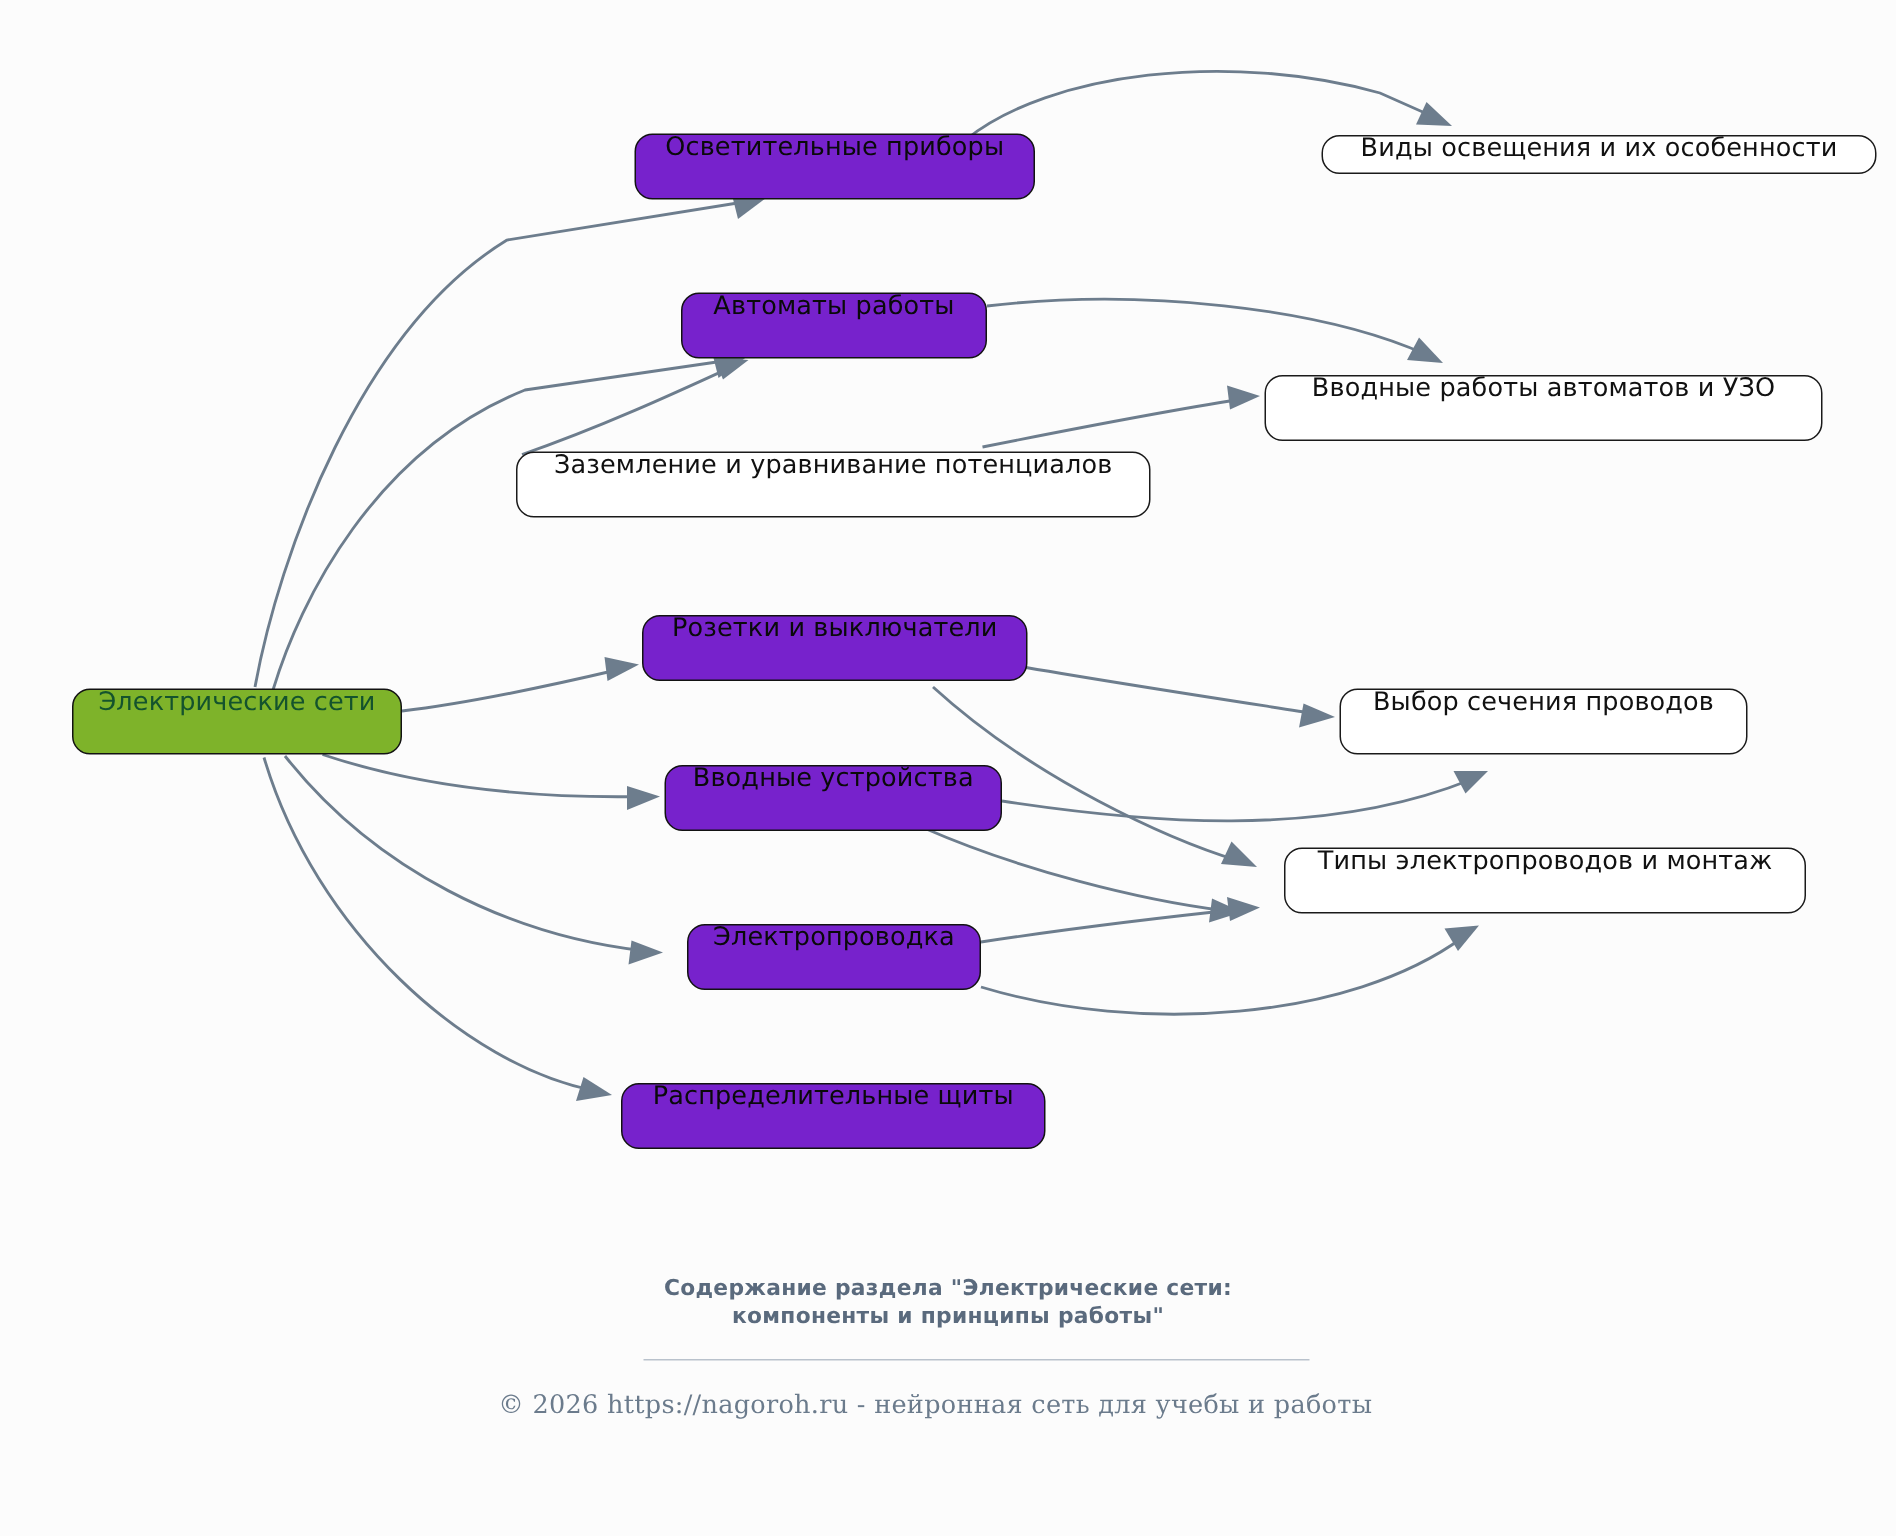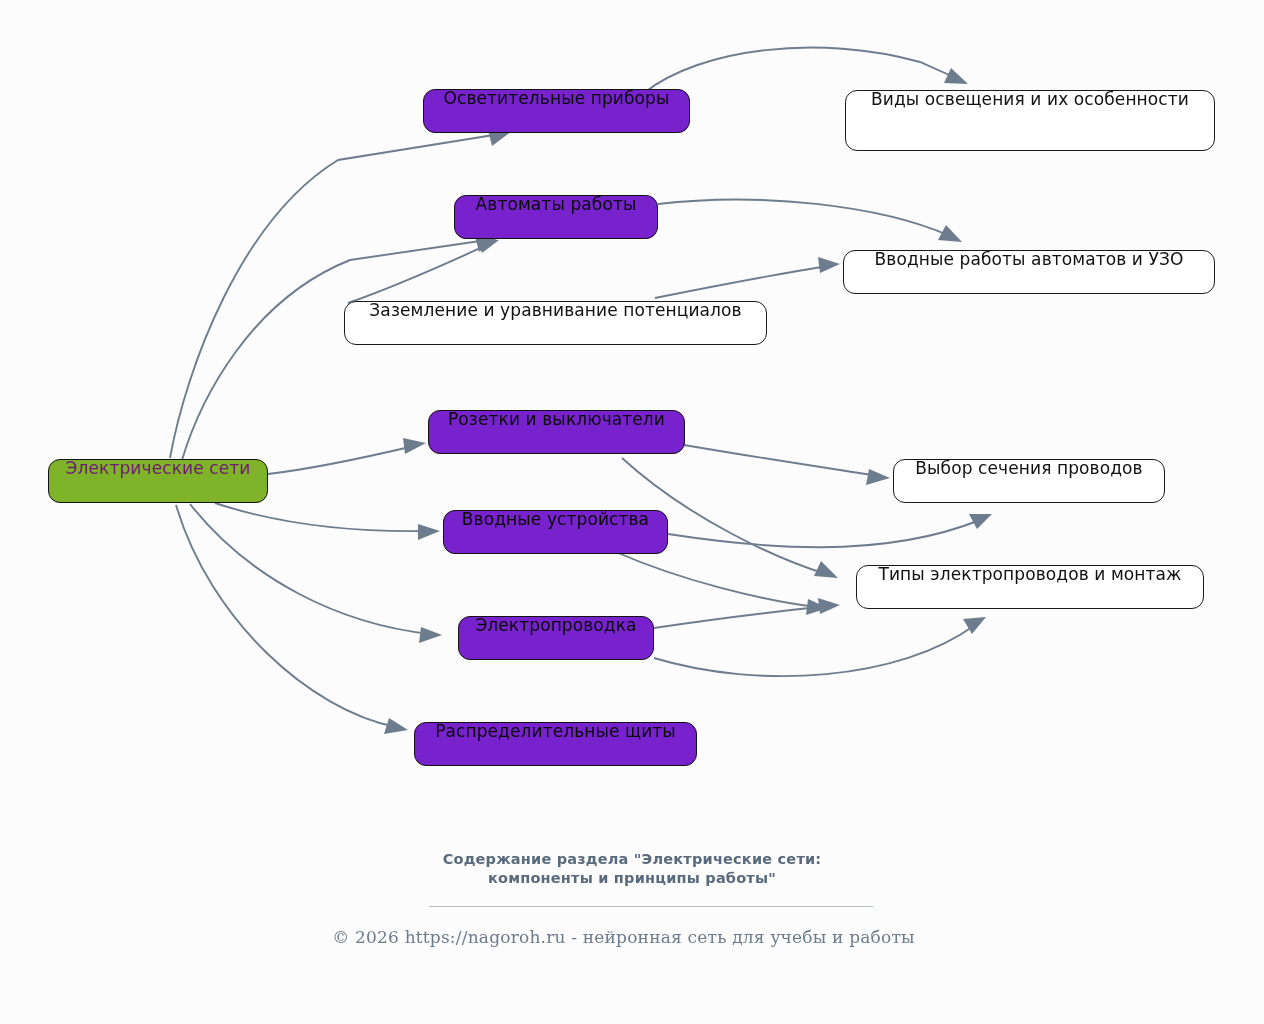--- a/index.html
+++ b/index.html
@@ -40,21 +40,21 @@
     justify-content: center;
     border-radius: 12px;
     white-space: nowrap;
     font-size: 17px;
     line-height: 1;
     letter-spacing: 0.1px;
   }
   .node-root {
     background: #7eb32a;
     border: 1.6px solid #121212;
-    color: #701a75;
+    color: #14532d;
   }
   .node-branch {
     background: #7722cc;
     border: 1.6px solid #121212;
     color: #0a0a0a;
   }
   .node-leaf {
     background: #ffffff;
     border: 1.6px solid #1a1a1a;
     color: #111111;
@@ -169,21 +169,21 @@
   </div>
 
   <div class="node node-branch" style="left:458px; top:616px; width:196px; height:44px;">
     <span>Электропроводка</span>
   </div>
 
   <div class="node node-branch" style="left:414px; top:722px; width:283px; height:44px;">
     <span>Распределительные щиты</span>
   </div>
 
-  <div class="node node-leaf" style="left:845px; top:90px; width:370px; height:61px;">
+  <div class="node node-leaf" style="left:881px; top:90px; width:370px; height:26px;">
     <span>Виды освещения и их особенности</span>
   </div>
 
   <div class="node node-leaf" style="left:843px; top:250px; width:372px; height:44px;">
     <span>Вводные работы автоматов и УЗО</span>
   </div>
 
   <div class="node node-leaf" style="left:344px; top:301px; width:423px; height:44px;">
     <span>Заземление и уравнивание потенциалов</span>
   </div>

